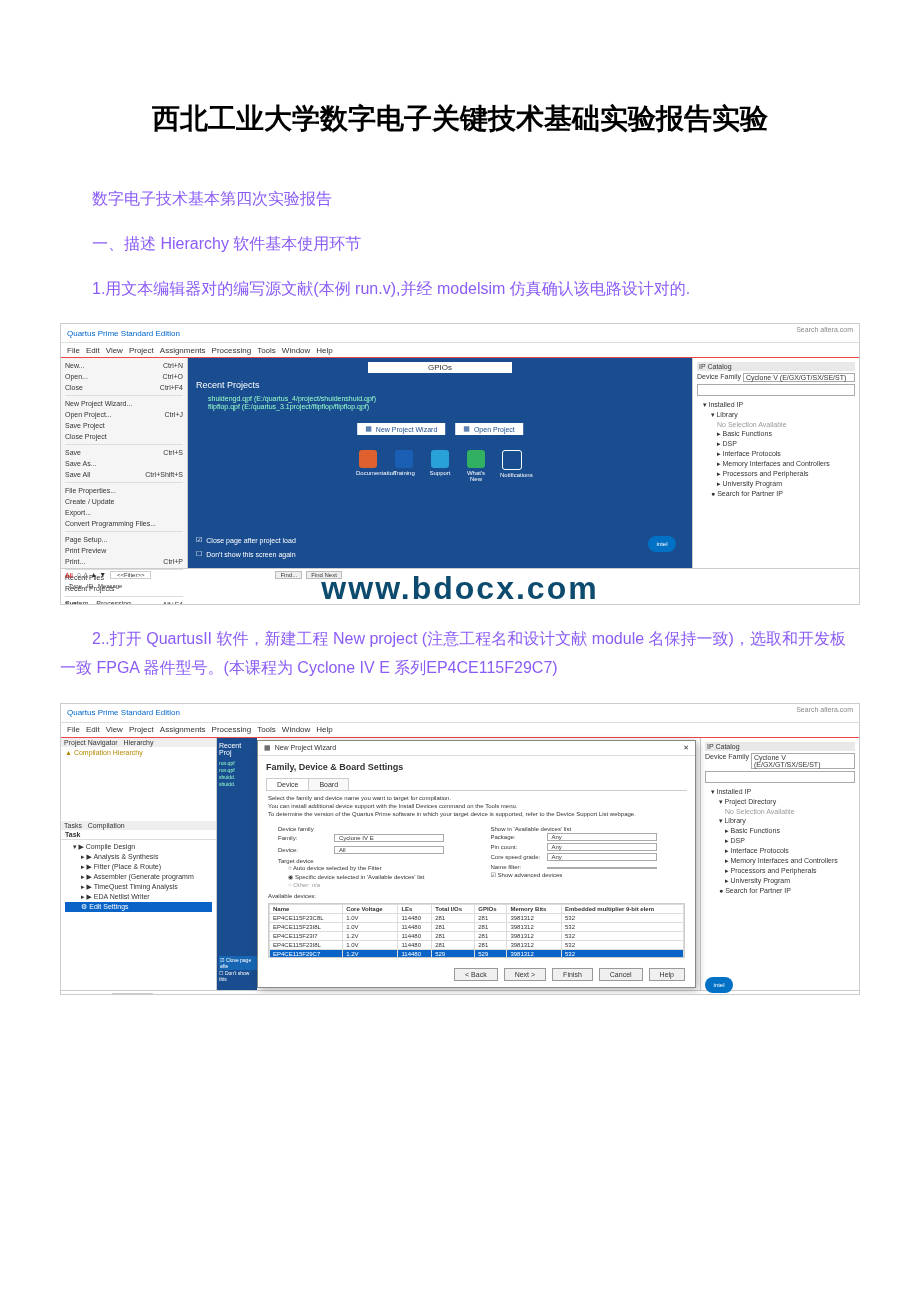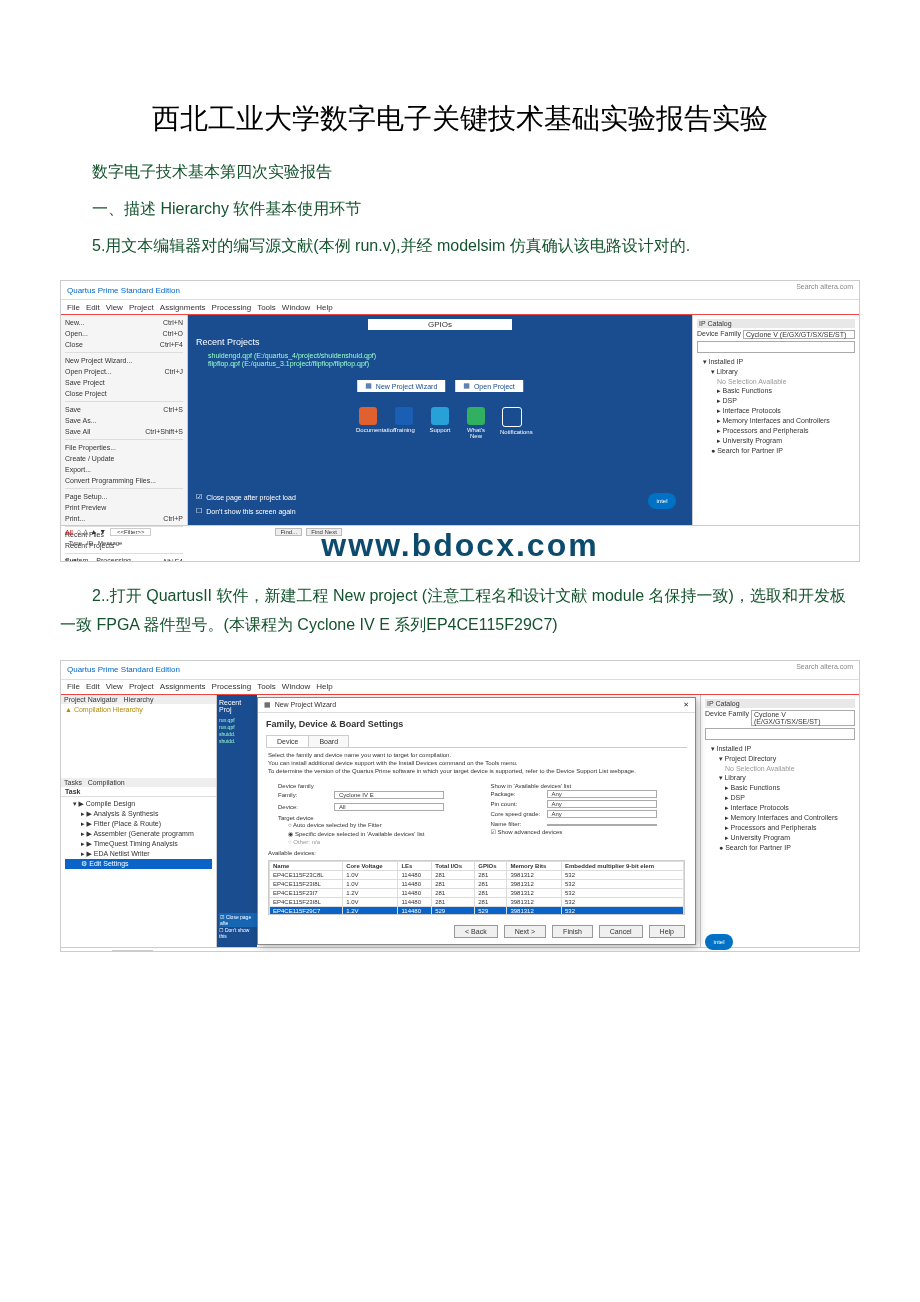--- a/index.html
+++ b/index.html
@@ -7,30 +7,30 @@
     padding: 0;
     background: #ffffff;
     font-family: "Microsoft YaHei", "SimSun", Arial, sans-serif;
     width: 920px;
   }
   .page {
     padding: 100px 60px 40px 60px;
   }
   .title {
     font-size: 28px;
-    font-weight: normal;
+    font-weight: bold;
     text-align: center;
-    margin-bottom: 20px;
+    margin-bottom: 47px;
     color: #000;
   }
   .paragraph {
     font-size: 16px;
     line-height: 1.8;
-    color: #14532d;
-    margin: 8px 0;
+    color: #8b5cf6;
+    margin: 16px 0;
     text-indent: 2em;
   }
   .screenshot {
     margin: 20px 0;
     border: 1px solid #ccc;
     position: relative;
     font-size: 9px;
     color: #333;
     background: #fff;
     overflow: hidden;
@@ -206,21 +206,21 @@
   .ss2-bottom { border-top:1px solid #ccc; font-size:7px;}
 </style>
 </head>
 <body>
 
 <div class="page">
   <div class="title">西北工业大学数字电子关键技术基础实验报告实验</div>
 
   <div class="paragraph">数字电子技术基本第四次实验报告</div>
   <div class="paragraph">一、描述 Hierarchy 软件基本使用环节</div>
-  <div class="paragraph">5.用文本编辑器对的编写源文献(本例 run.v),并经 modelsim 仿真确认该电路设计对的.</div>
+  <div class="paragraph">1.用文本编辑器对的编写源文献(本例 run.v),并经 modelsim 仿真确认该电路设计对的.</div>
 
   <div class="screenshot first">
     <div class="ss1-titlebar">
       <span>Quartus Prime Standard Edition</span>
       <span class="ss1-search">Search altera.com</span>
     </div>
     <div class="ss1-menubar">
       <span>File</span>
       <span>Edit</span>
       <span>View</span>

